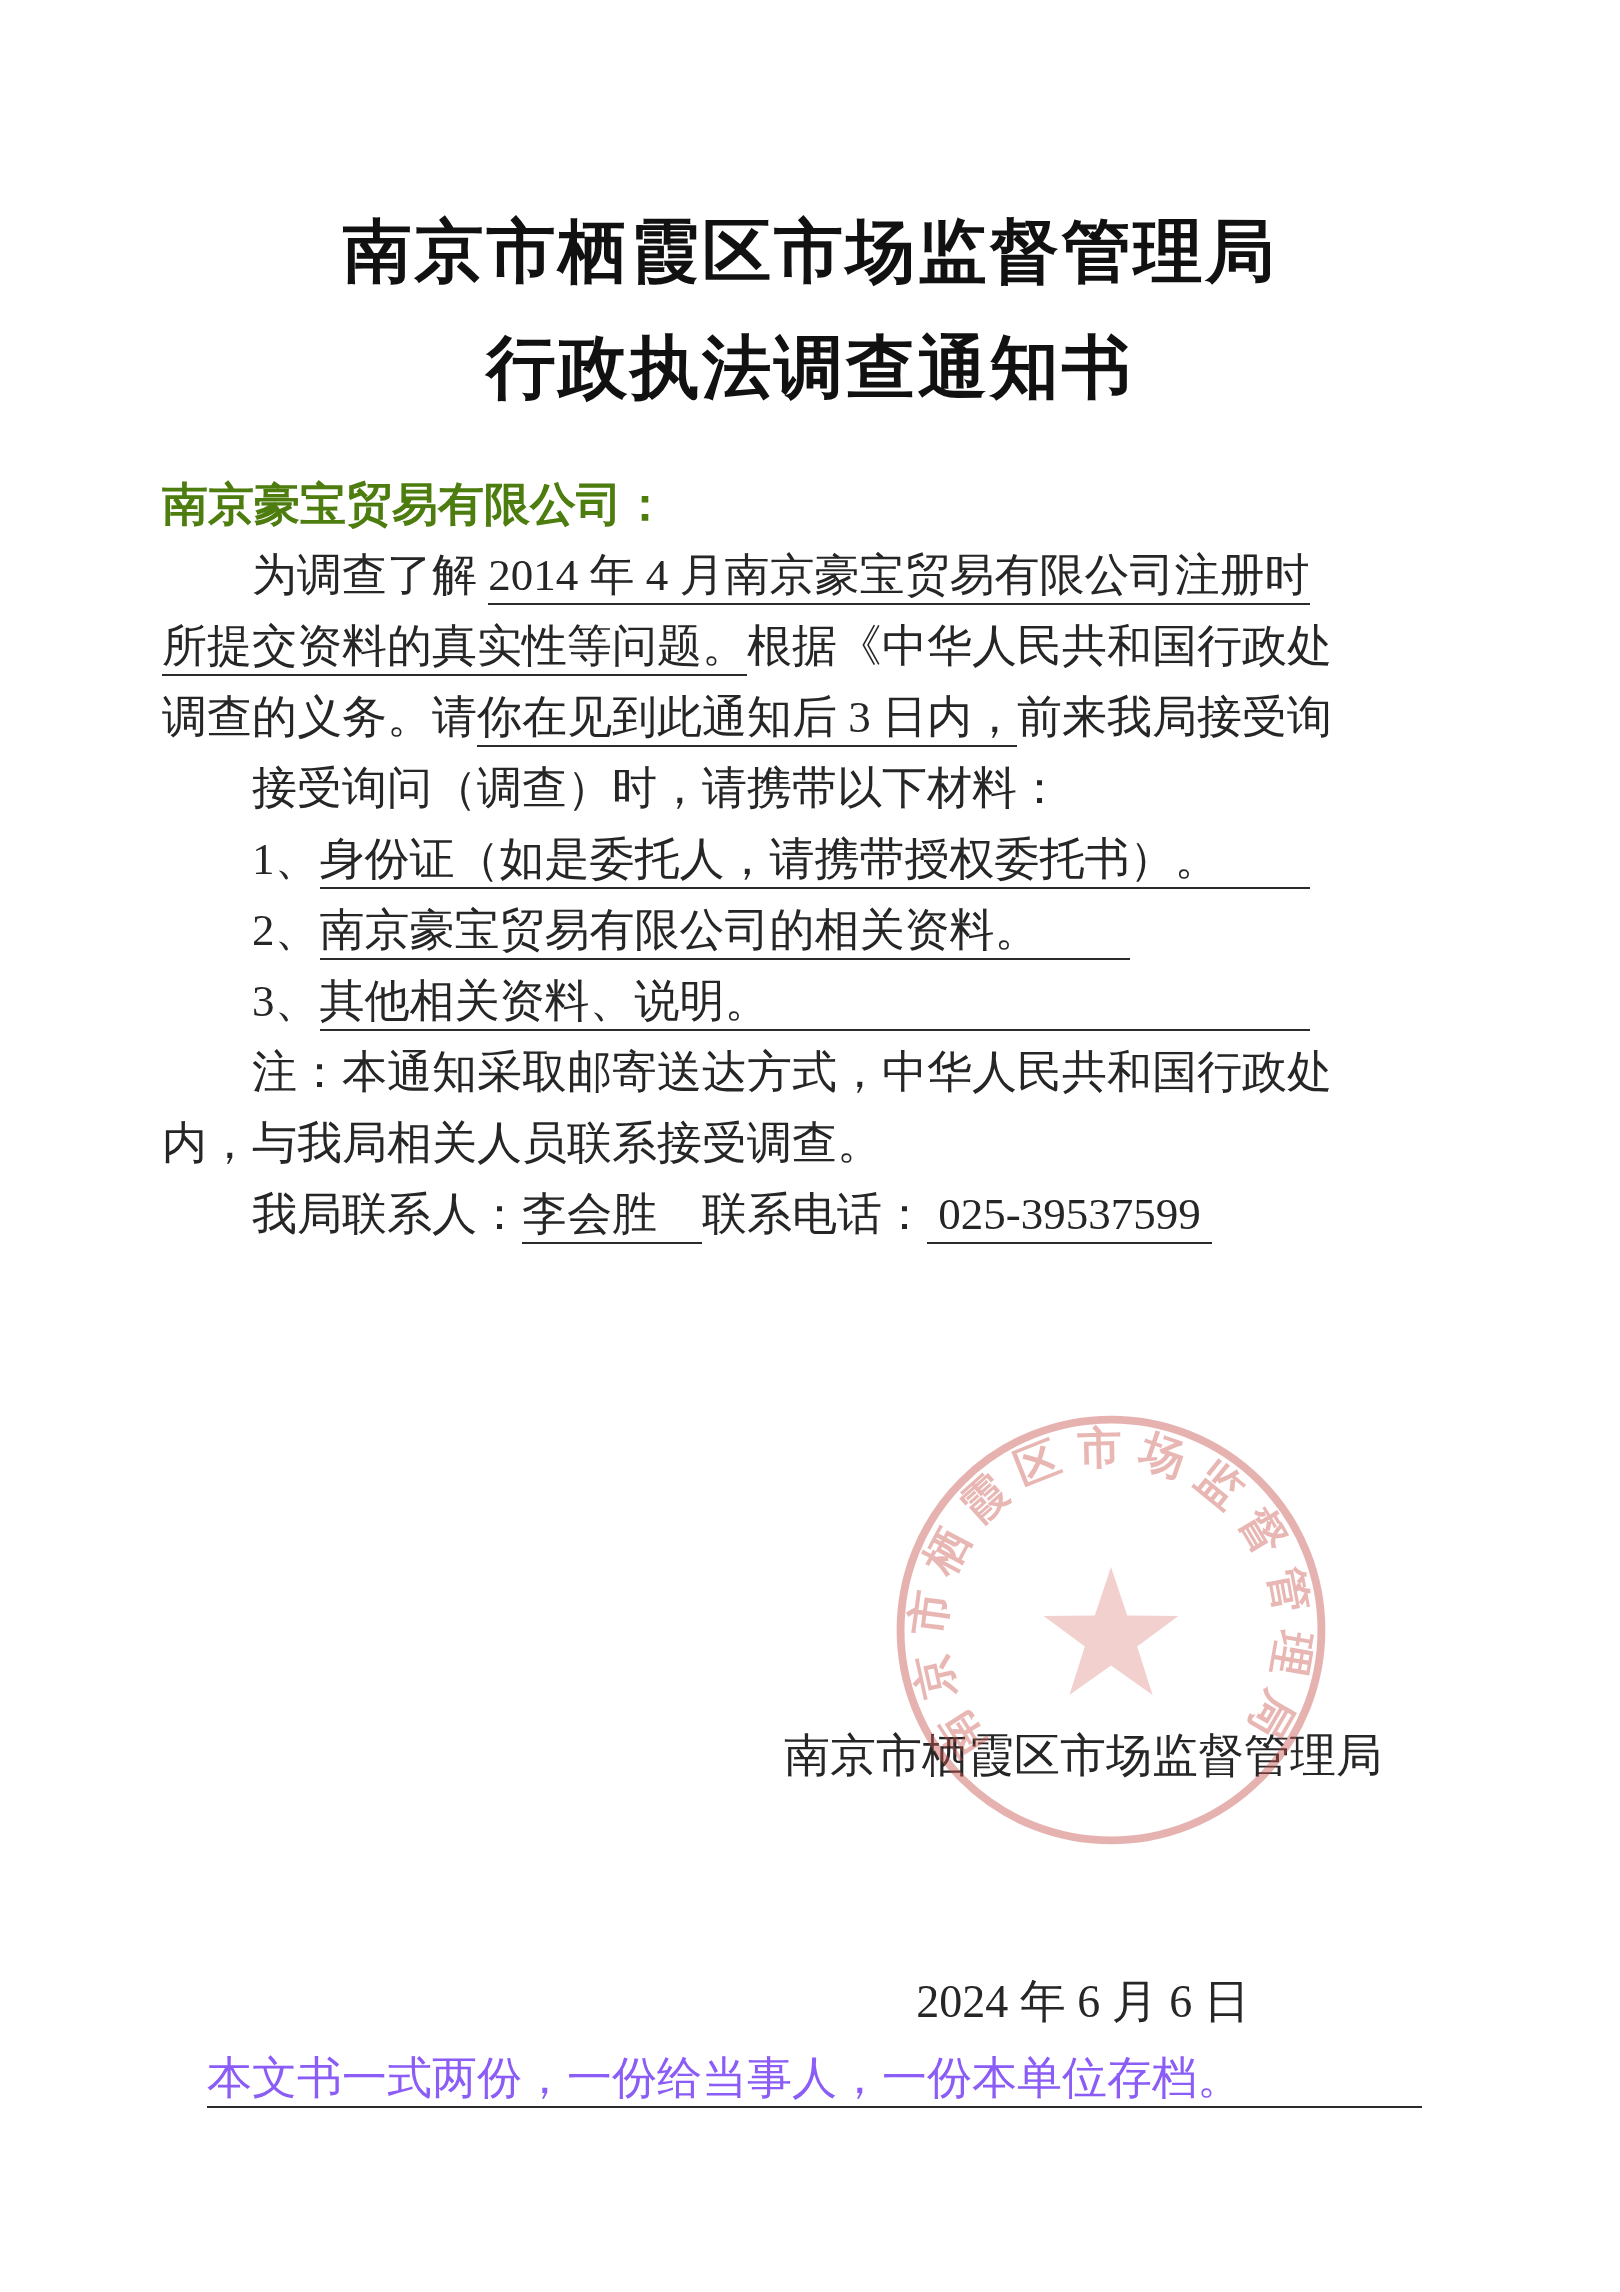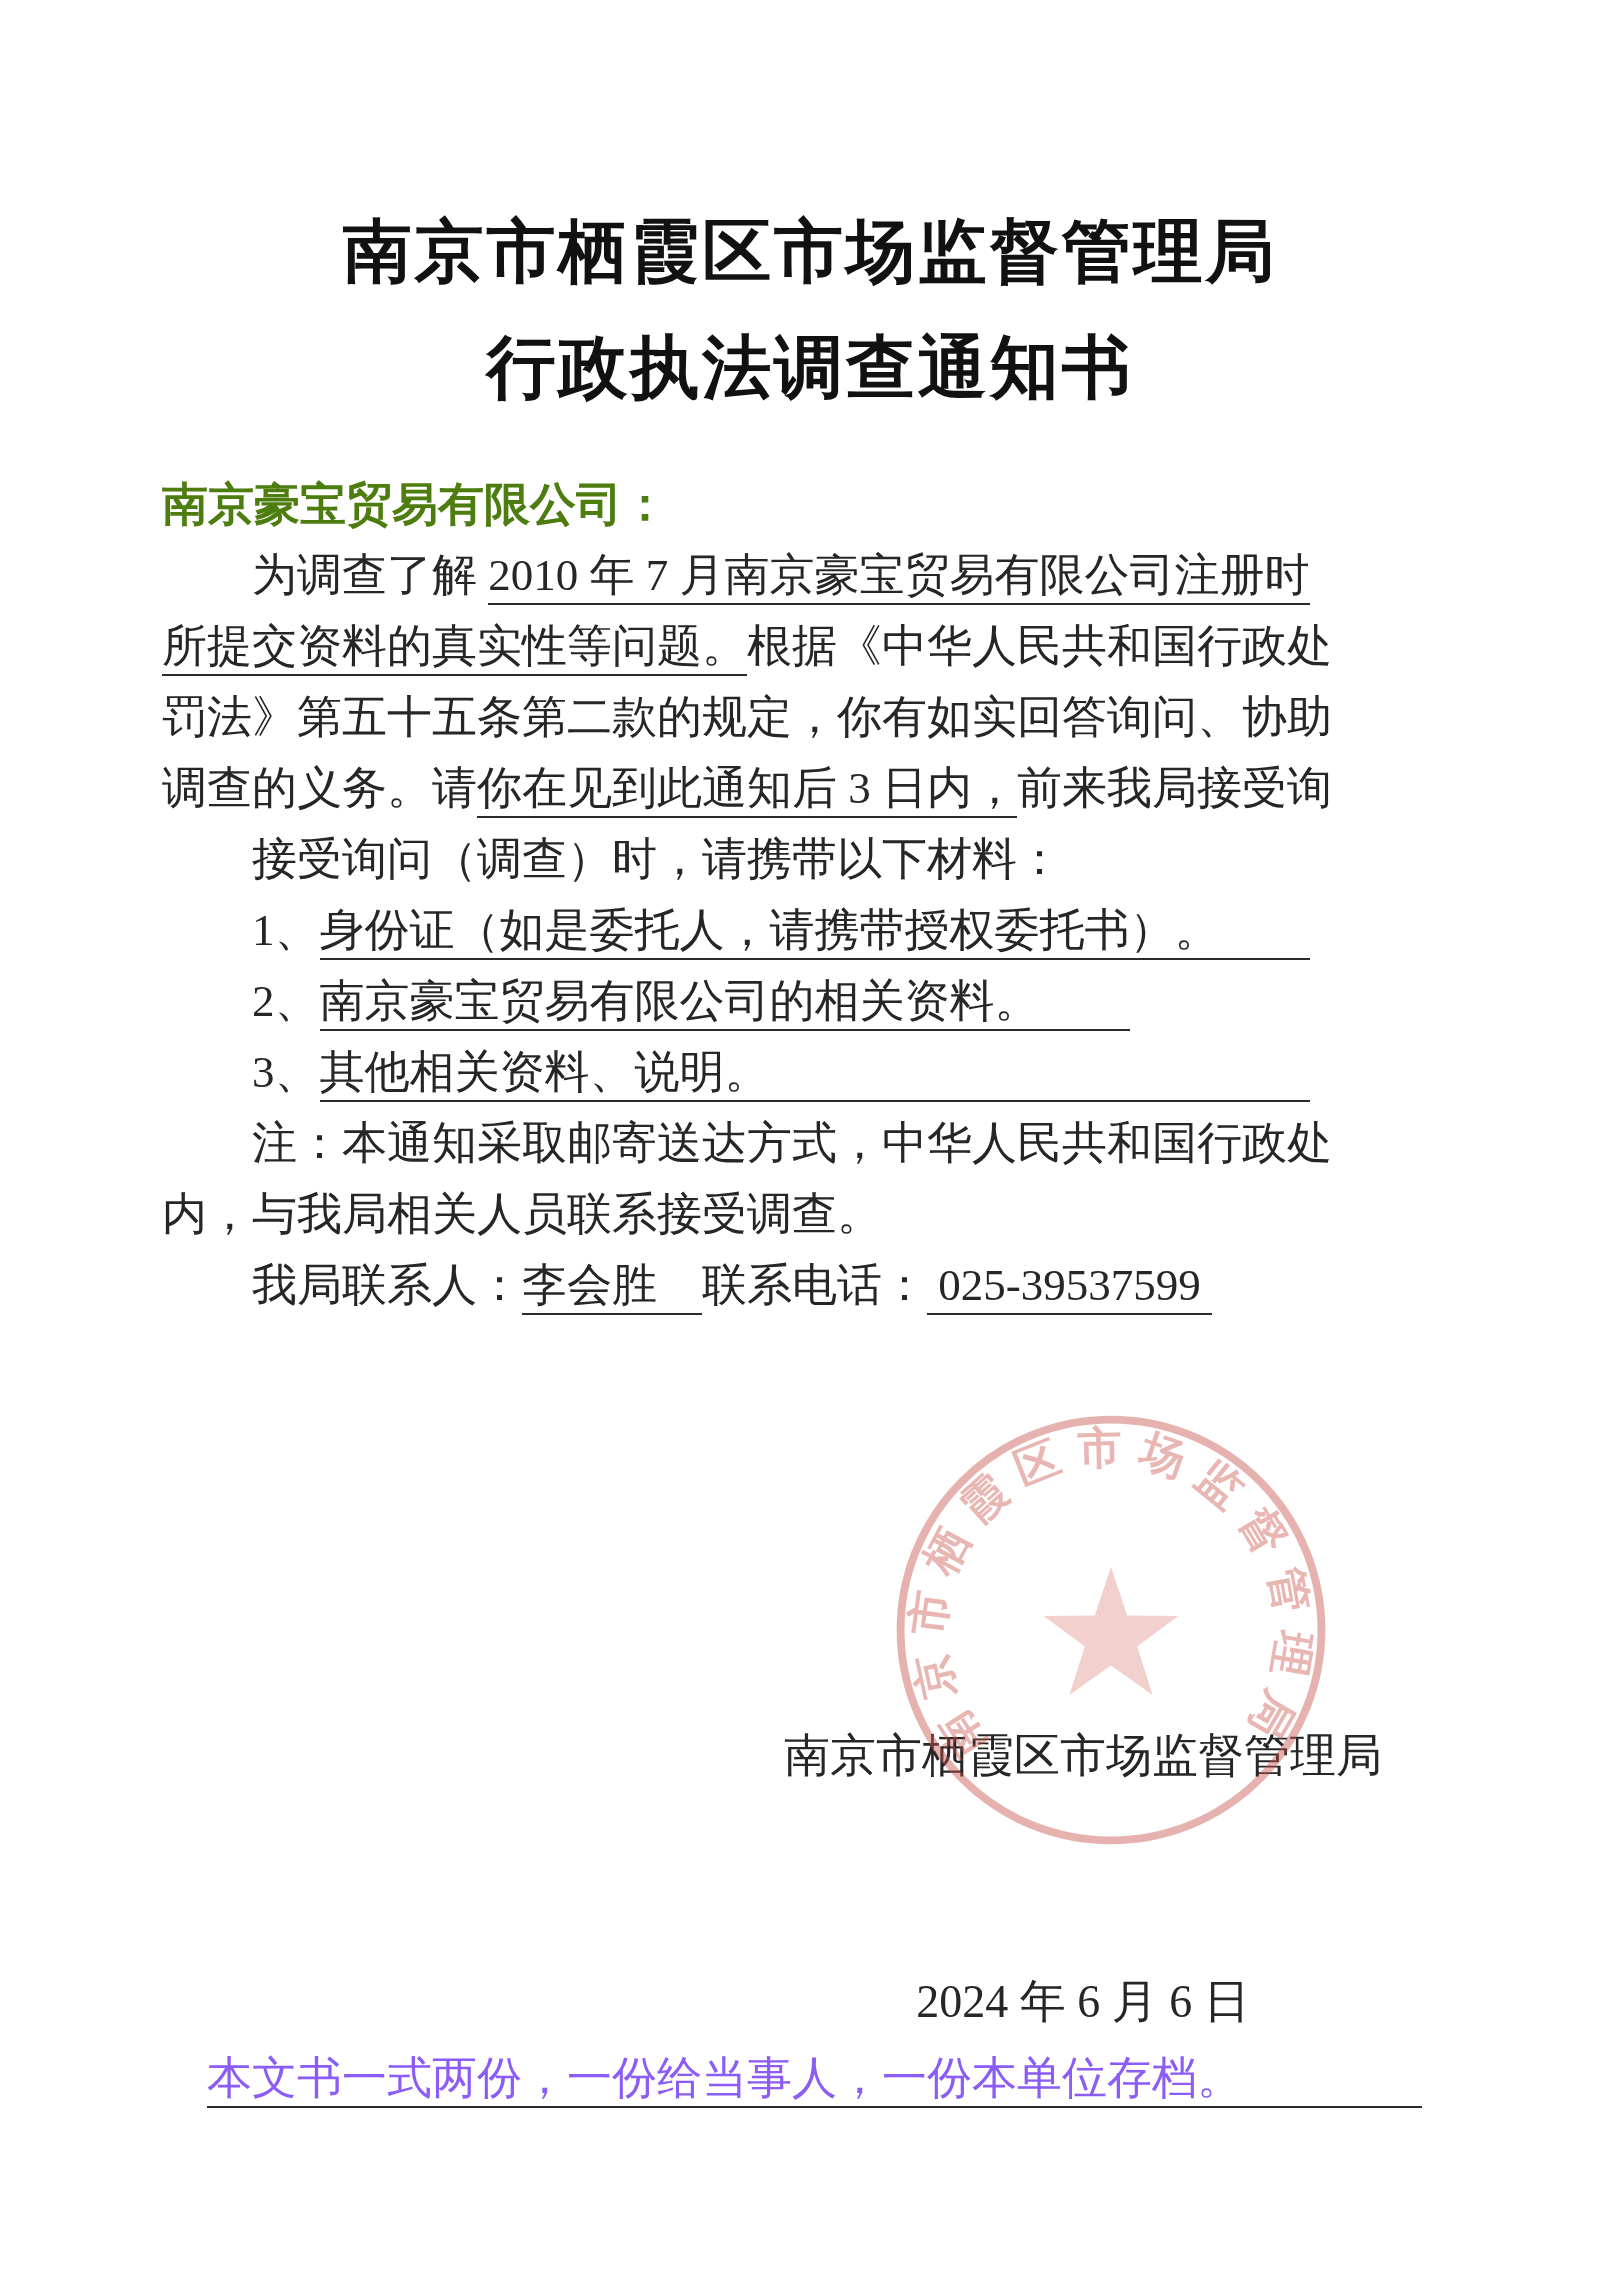--- a/index.html
+++ b/index.html
@@ -71,23 +71,22 @@
 
 <div class="page">
 
   <div class="title-block">
     <div class="title-line">南京市栖霞区市场监督管理局</div>
     <div class="title-line">行政执法调查通知书</div>
   </div>
 
   <div class="body-block">
       <div class="line bold"><span>南京豪宝贸易有限公司：</span></div>
-      <div class="line indent"><span>为调查了解 </span><span class="u">2010 年 7 月南京豪宝贸易有限公司注册时</span></div>
+      <div class="line indent"><span>为调查了解 </span><span class="u">2014 年 4 月南京豪宝贸易有限公司注册时</span></div>
       <div class="line"><span class="u">所提交资料的真实性等问题。</span><span>根据《中华人民共和国行政处</span></div>
-      <div class="line"><span>罚法》第五十五条第二款的规定，你有如实回答询问、协助</span></div>
       <div class="line"><span>调查的义务。请</span><span class="u">你在见到此通知后 3 日内，</span><span>前来我局接受询</span></div>
       <div class="line indent"><span>接受询问（调查）时，请携带以下材料：</span></div>
       <div class="line indent"><span>1、</span><span class="u">身份证（如是委托人，请携带授权委托书）。　　</span></div>
       <div class="line indent"><span>2、</span><span class="u">南京豪宝贸易有限公司的相关资料。　　</span></div>
       <div class="line indent"><span>3、</span><span class="u">其他相关资料、说明。　　　　　　　　　　　　</span></div>
       <div class="line indent"><span>注：本通知采取邮寄送达方式，中华人民共和国行政处</span></div>
       <div class="line"><span>内，与我局相关人员联系接受调查。</span></div>
       <div class="line indent"><span>我局联系人：</span><span class="u">李会胜　</span><span>联系电话：</span><span class="u"> 025-39537599 </span></div>
     </div>
 

